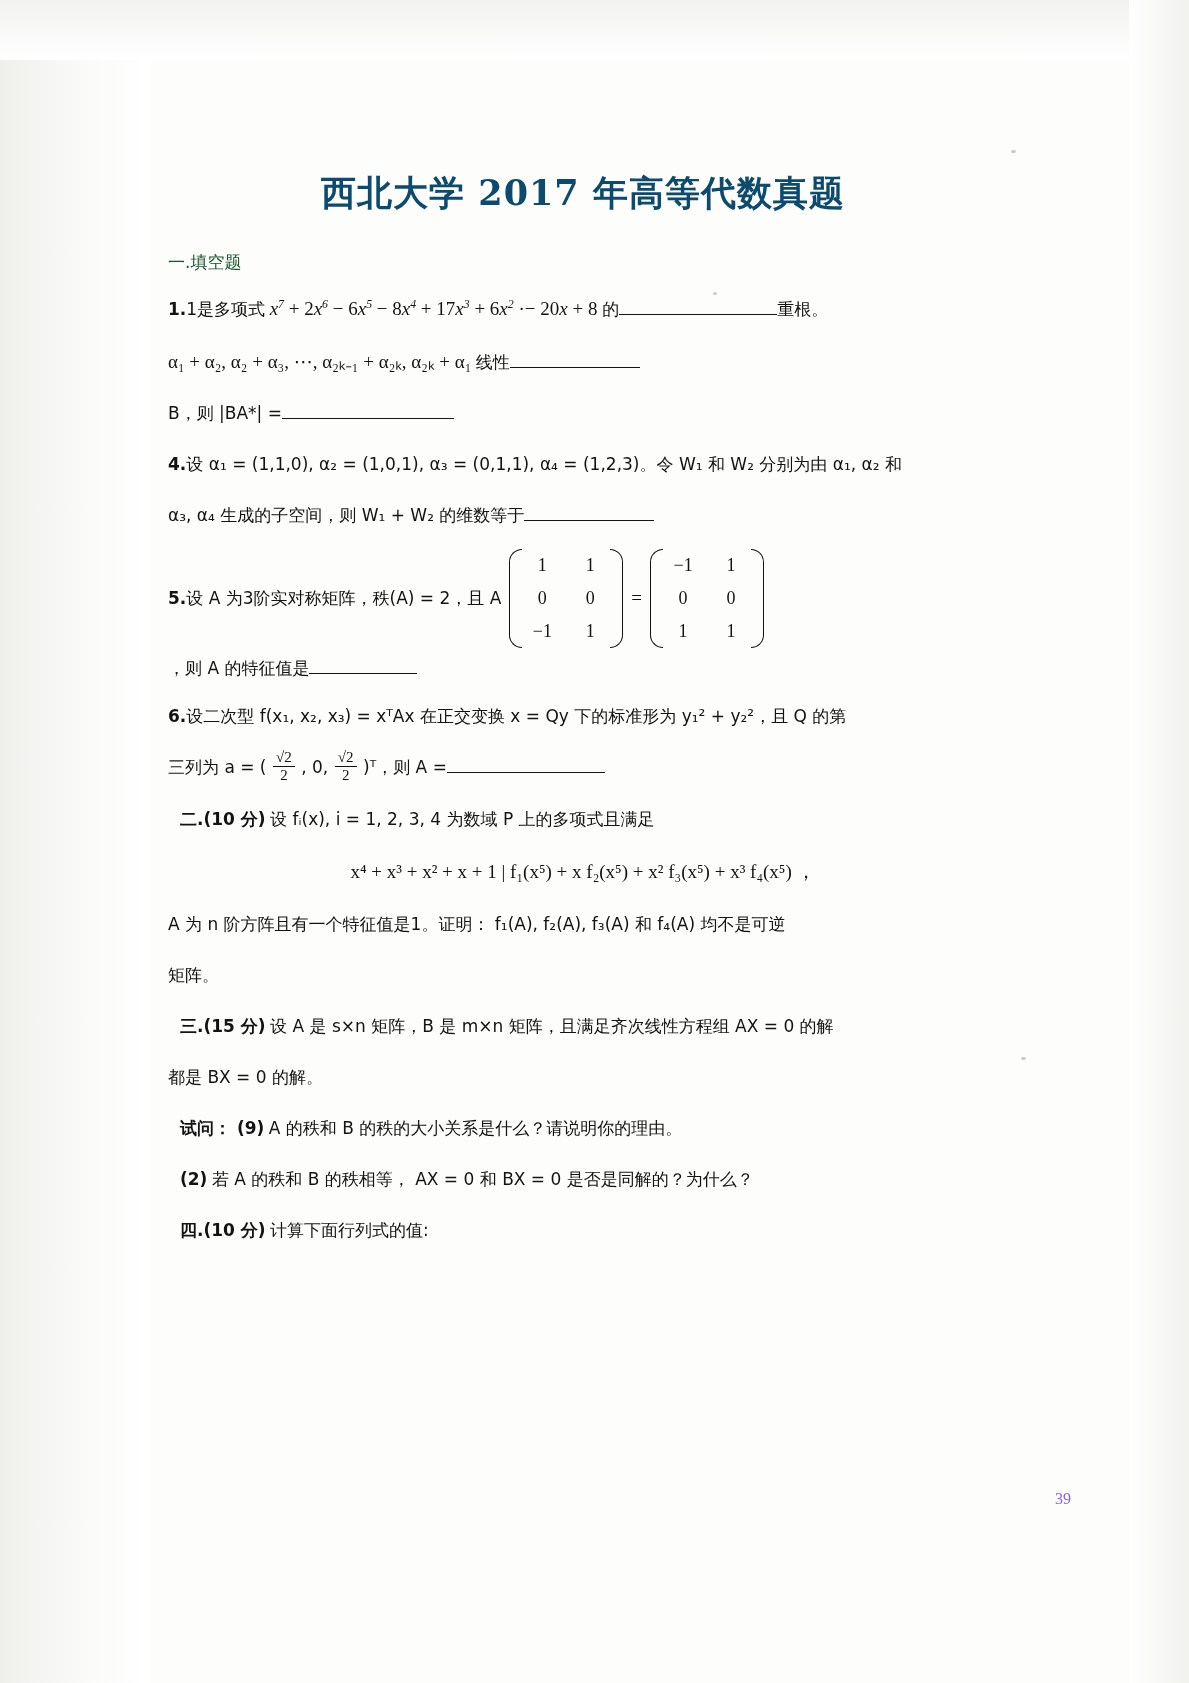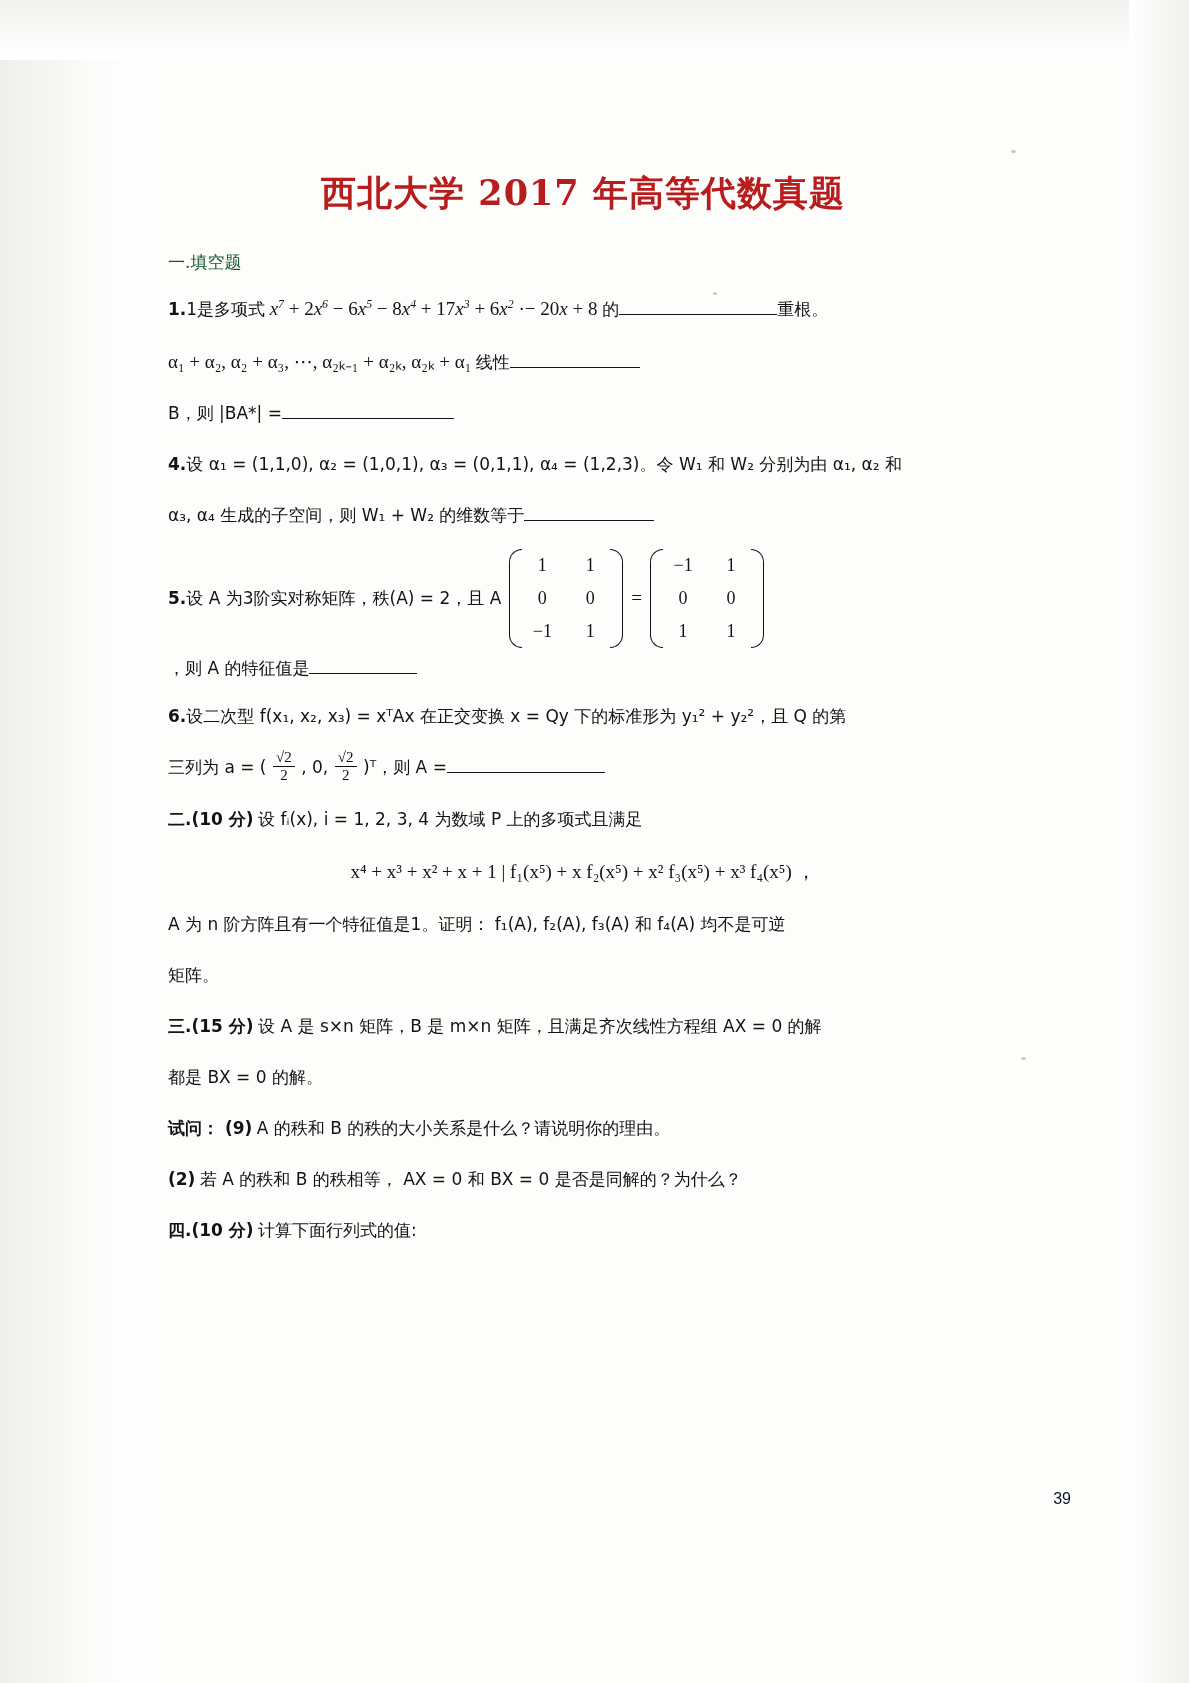--- a/index.html
+++ b/index.html
@@ -46,21 +46,21 @@
     top: 170px;
     width: 830px;
   }
   .doc-title {
     font-family: "DejaVu Serif", serif;
     font-weight: bold;
     font-size: 35px;
     text-align: center;
     letter-spacing: 1px;
     margin: 0 0 34px 0;
-    color: #b91c1c;
+    color: #0c4a6e;
   }
   .section-head {
     font-size: 17px;
     font-family: "DejaVu Sans", sans-serif;
     margin: 0 0 16px 0;
     color: #14532d;
   }
   .q {
     font-size: 18px;
     line-height: 1.95;
@@ -73,20 +73,21 @@
     font-size: 17px;
   }
   .cn {
     font-family: "DejaVu Sans", sans-serif;
     font-size: 17px;
   }
   .cnb {
     font-family: "DejaVu Sans", sans-serif;
     font-size: 17px;
     font-weight: bold;
+    margin-left: 12px;
   }
   .m {
     font-family: "Liberation Serif", serif;
     font-size: 19px;
   }
   .mu {
     font-style: normal;
   }
   sub, sup {
     font-size: 0.62em;
@@ -152,23 +153,23 @@
     margin: 0 2px;
     position: relative;
     top: -2px;
   }
   .frac .num { border-bottom: 1.2px solid #111; padding: 0 3px; }
   .frac .den { padding: 0 3px; }
   .page-num {
     position: absolute;
     right: 118px;
     bottom: 175px;
-    font-family: Liberation Sans, sans-serif;
+    font-family: Liberation Serif, serif;
     font-size: 16px;
-    color: #0f172a;
+    color: #8b5cf6;
   }
   .speck {
     position: absolute;
     background: #c9c9c4;
     border-radius: 50%;
   }
 </style>
 </head>
 <body>
 

